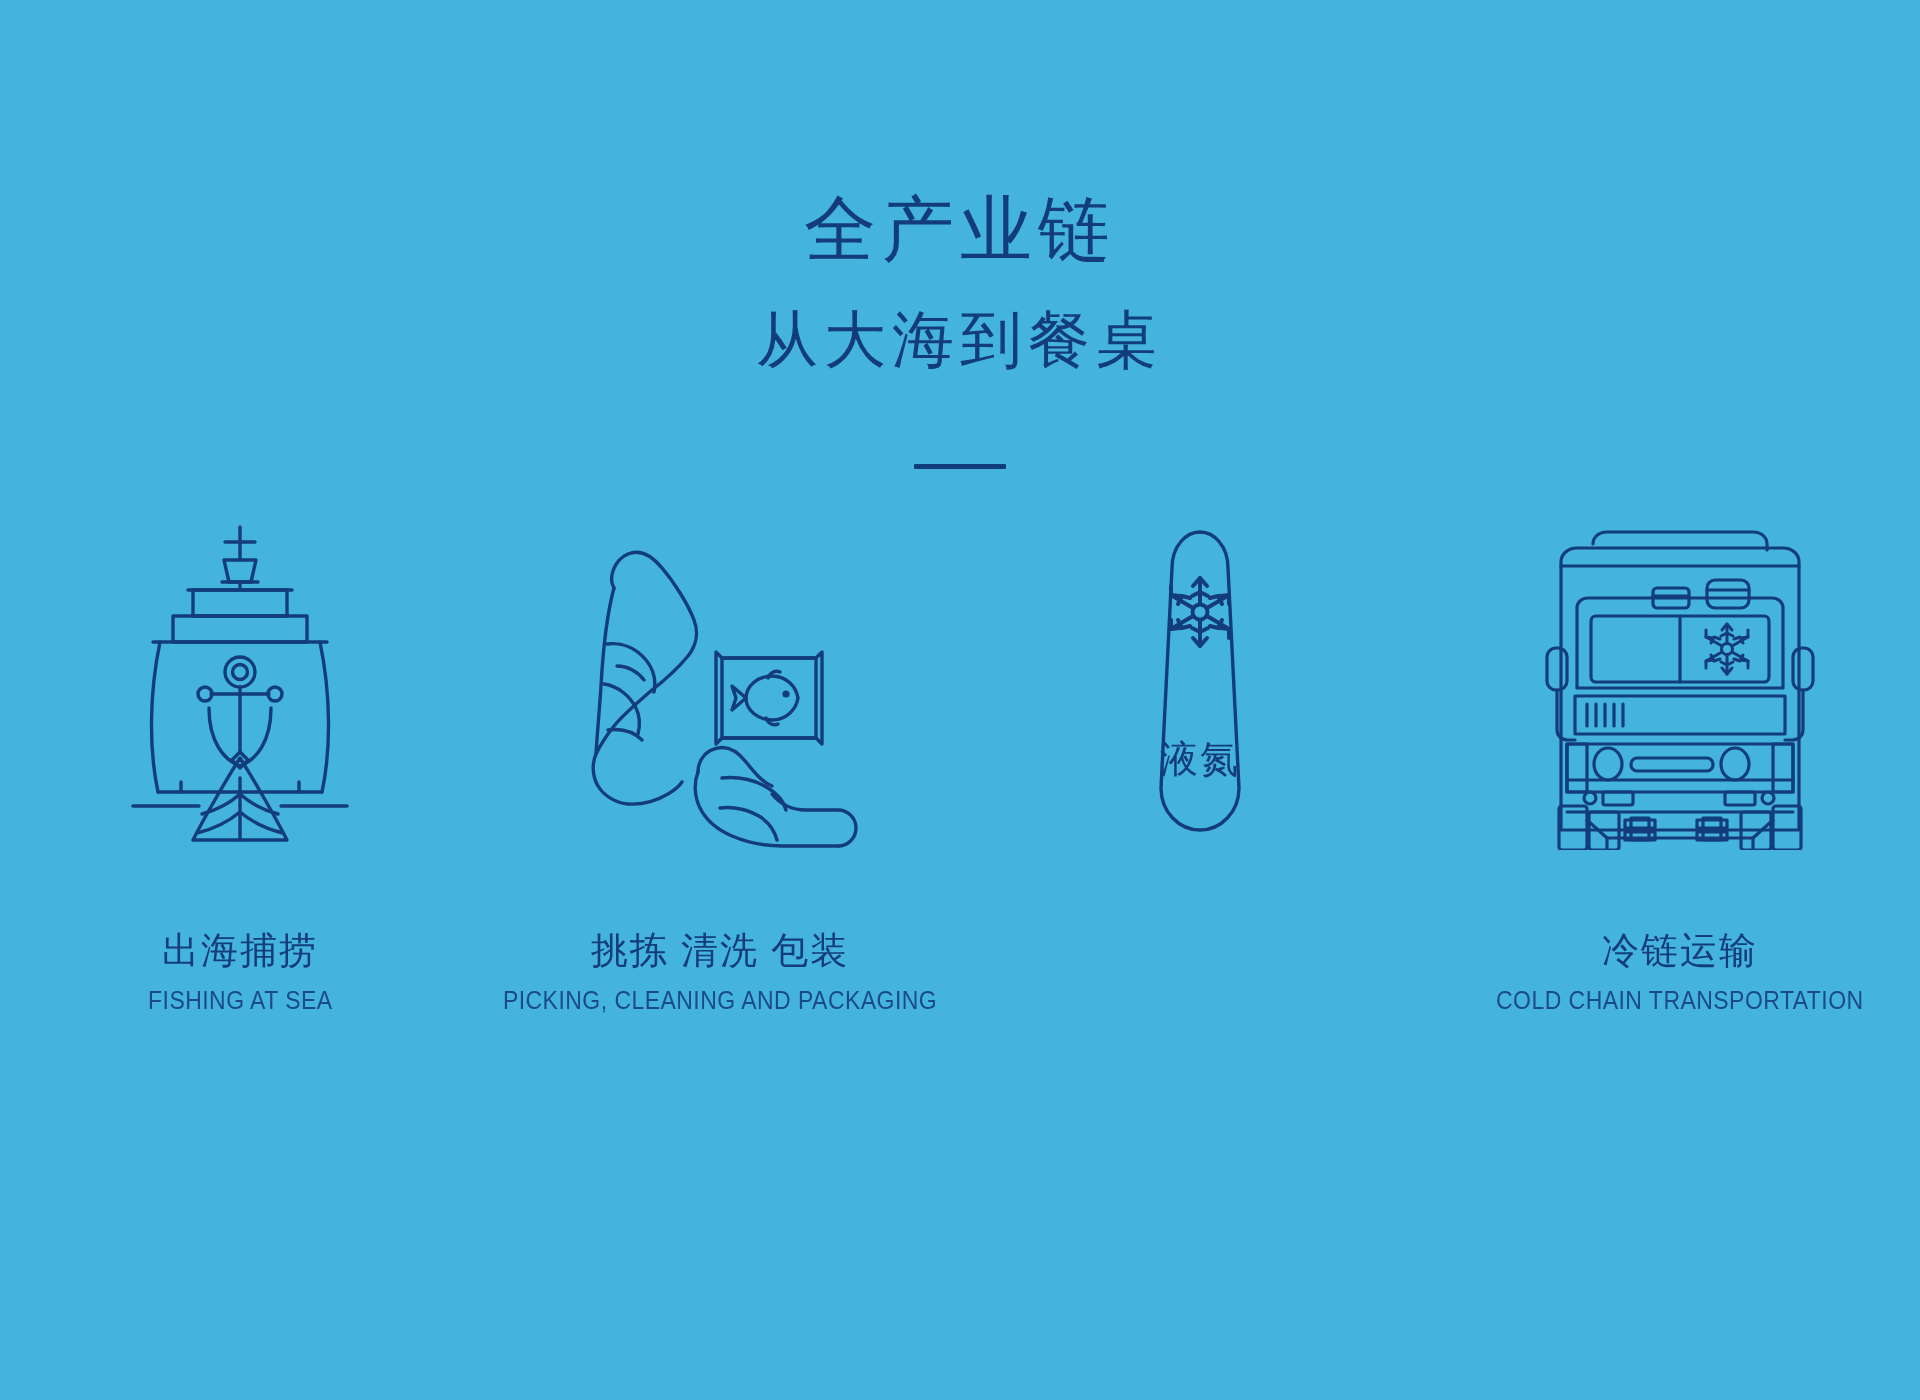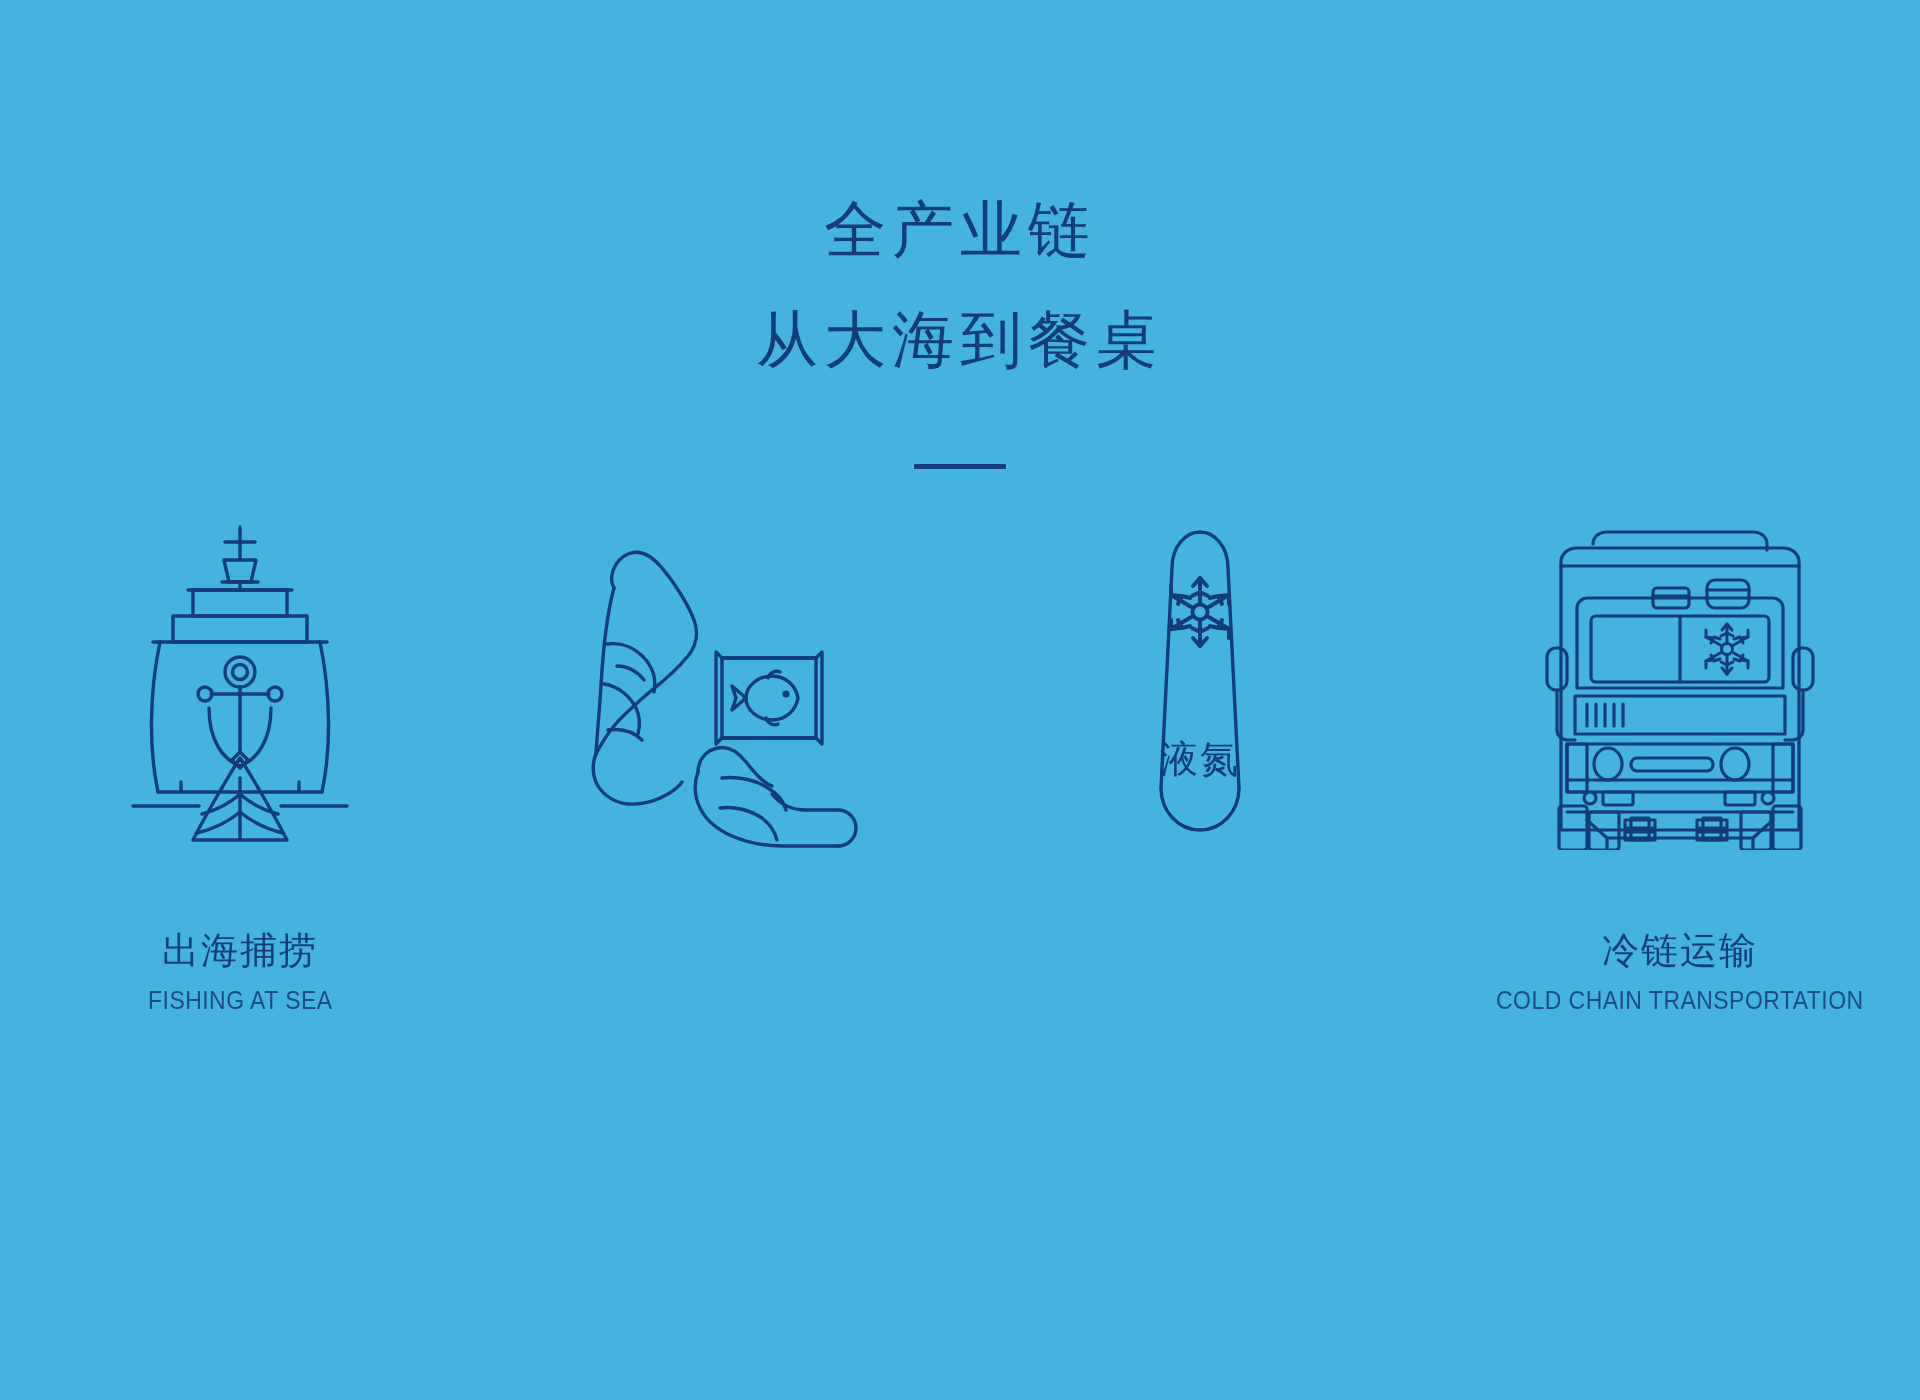--- a/index.html
+++ b/index.html
@@ -26,21 +26,21 @@
   .heading {
     position: absolute;
     top: 175px;
     left: 0;
     width: 1920px;
     text-align: center;
   }
   .heading-line {
     color: #133c7a;
     font-family: "Liberation Serif", serif;
-    font-size: 62px;
+    font-size: 72px;
     line-height: 110px;
     letter-spacing: 6px;
     font-weight: 400;
     white-space: nowrap;
   }
   .heading-line.line2 {
     font-size: 62px;
     text-align: center;
   }
   .divider-wrap {
@@ -208,20 +208,24 @@
           <path d="M152 138 L246 138 L252 132 L252 224 L246 218 L152 218 L146 224 L146 132 Z"></path>
           <rect x="152" y="138" width="94" height="80"></rect>
 
           <path d="M176 178 C176 166 188 156 202 156 C216 156 226 166 228 178
                    C226 190 216 200 202 200 C188 200 176 190 176 178 Z"></path>
           <path d="M176 178 L162 166 L166 178 L162 190 Z"></path>
           <path d="M198 158 C200 152 206 150 210 152"></path>
           <path d="M196 198 C198 204 204 206 208 204"></path>
           <circle cx="216" cy="174" r="3.6" fill="#133c7a" stroke="none"></circle>
         </svg>
+      </div>
+      <div class="step-labels">
+        <div class="label-cn">挑拣 清洗 包装</div>
+        <div class="label-en">PICKING, CLEANING AND PACKAGING</div>
       </div>
     </div>
 
     <div class="step">
       <div class="step-art">
         <svg width="160" height="330" viewBox="0 0 160 330" fill="none" stroke="#133c7a" stroke-width="3.4" stroke-linecap="round" stroke-linejoin="round">
 
           <path d="M52 48 C52 26 66 12 80 12 C94 12 108 26 108 48
                    L119 268 C119 292 101 310 80 310
                    C59 310 41 292 41 268 Z"></path>

